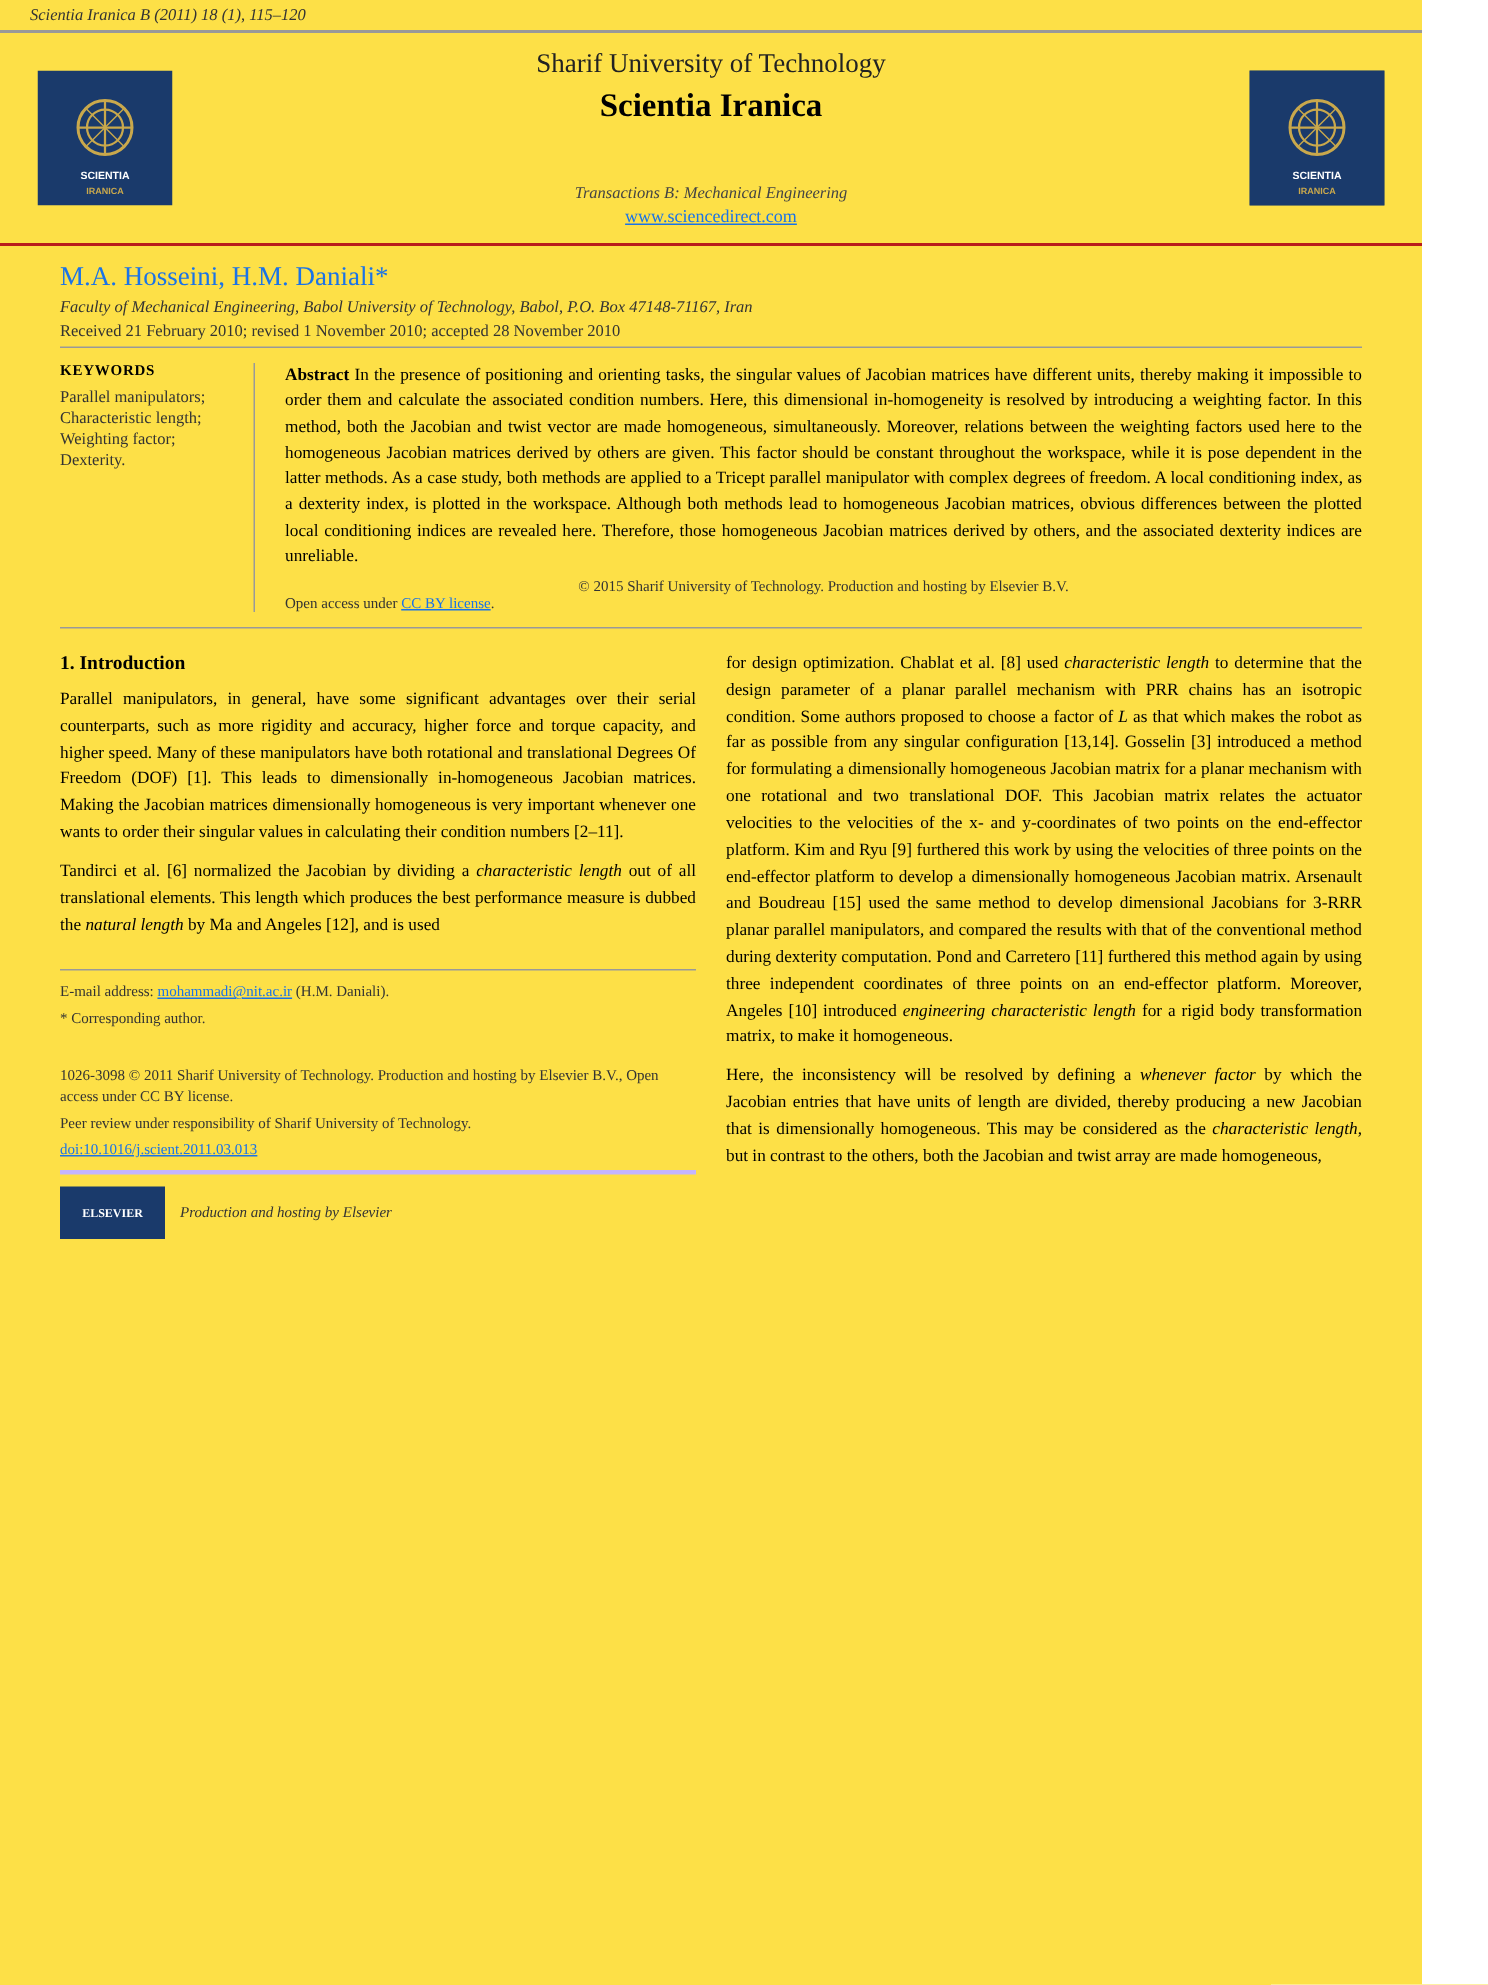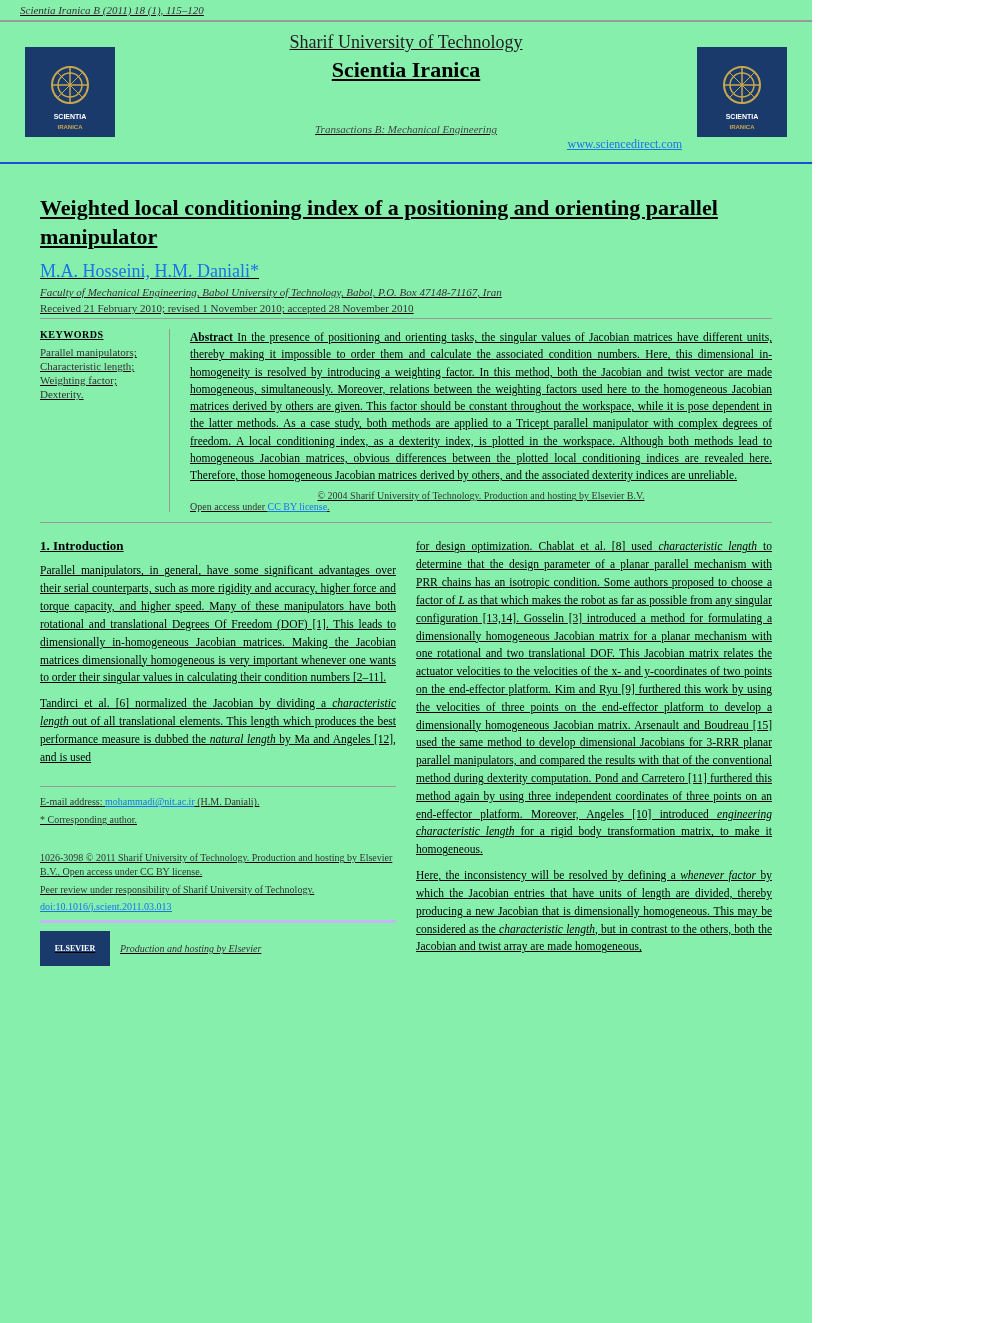--- a/index.html
+++ b/index.html
@@ -5,38 +5,37 @@
     * { margin: 0; padding: 0; box-sizing: border-box; }
     body {
       width: 992px;
       min-height: 1323px;
       background: #fff;
       font-family: "Times New Roman", Times, serif;
       font-size: 13px;
       color: #000;
     }
     .page {
-      width: 812px;
+      width: 948px;
       min-height: 1323px;
       padding: 0;
-      background: #86efac;
-      text-decoration: underline;
+      background: #fde047;
     }
     
     .top-bar {
       padding: 4px 20px;
       font-size: 11px;
       color: #333;
       font-style: italic;
     }
     .journal-header {
       display: flex;
       align-items: center;
       border-top: 2px solid #999;
-      border-bottom: 2px solid #1d4ed8;
+      border-bottom: 2px solid #b91c1c;
       padding: 10px 20px;
       gap: 10px;
     }
     .logo-left {
       width: 100px;
       flex-shrink: 0;
       display: flex;
       align-items: center;
       justify-content: center;
     }
@@ -60,21 +59,20 @@
       font-size: 11px;
       font-style: italic;
       color: #444;
       margin-bottom: 2px;
       margin-top: 40px;
     }
     .header-center .website {
       font-size: 12px;
       color: #1a73e8;
       text-decoration: underline;
-      text-align: right;
     }
     .logo-right {
       width: 100px;
       flex-shrink: 0;
       display: flex;
       align-items: center;
       justify-content: center;
     }
     .logo-right-inner {
       width: 90px;
@@ -293,21 +291,20 @@
           <line x1="58" y1="25" x2="32" y2="51" stroke="#c9a84c" stroke-width="1"></line>
           <text x="45" y="72" fill="#fff" font-size="7" font-weight="bold" text-anchor="middle" font-family="Arial">SCIENTIA</text>
           <text x="45" y="82" fill="#c9a84c" font-size="6" font-weight="bold" text-anchor="middle" font-family="Arial">IRANICA</text>
         </svg>
       </div>
     </div>
   </div>
 
   <div class="main-content">
 
-    <div class="article-title">Weighted local conditioning index of a positioning and orienting parallel manipulator</div>
 
     <div class="authors">
       <span>M.A. Hosseini, H.M. Daniali*</span>
     </div>
 
     <div class="affiliation">Faculty of Mechanical Engineering, Babol University of Technology, Babol, P.O. Box 47148-71167, Iran</div>
 
     <div class="received-line">Received 21 February 2010; revised 1 November 2010; accepted 28 November 2010</div>
 
     <div class="keywords-abstract">
@@ -320,21 +317,21 @@
         <div class="kw-item">Dexterity.</div>
       </div>
 
       <div class="abstract-col">
         <div class="abstract-text">
           <span class="abstract-label">Abstract</span>
           <span>
             In the presence of positioning and orienting tasks, the singular values of Jacobian matrices have different units, thereby making it impossible to order them and calculate the associated condition numbers. Here, this dimensional in-homogeneity is resolved by introducing a weighting factor. In this method, both the Jacobian and twist vector are made homogeneous, simultaneously. Moreover, relations between the weighting factors used here to the homogeneous Jacobian matrices derived by others are given. This factor should be constant throughout the workspace, while it is pose dependent in the latter methods. As a case study, both methods are applied to a Tricept parallel manipulator with complex degrees of freedom. A local conditioning index, as a dexterity index, is plotted in the workspace. Although both methods lead to homogeneous Jacobian matrices, obvious differences between the plotted local conditioning indices are revealed here. Therefore, those homogeneous Jacobian matrices derived by others, and the associated dexterity indices are unreliable.
           </span>
         </div>
-        <div class="copyright-line">© 2004 Sharif University of Technology. Production and hosting by Elsevier B.V.</div>
+        <div class="copyright-line">© 2015 Sharif University of Technology. Production and hosting by Elsevier B.V.</div>
         <div class="open-access-line">
           Open access under <span class="cc-link">CC BY license</span>.
         </div>
       </div>
     </div>
 
     <div class="body-columns">
 
       <div class="col-left">
         <div class="section-title">1.  Introduction</div>

